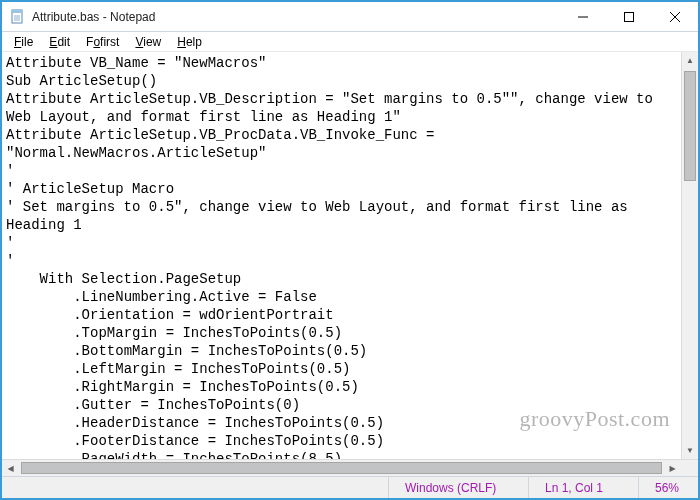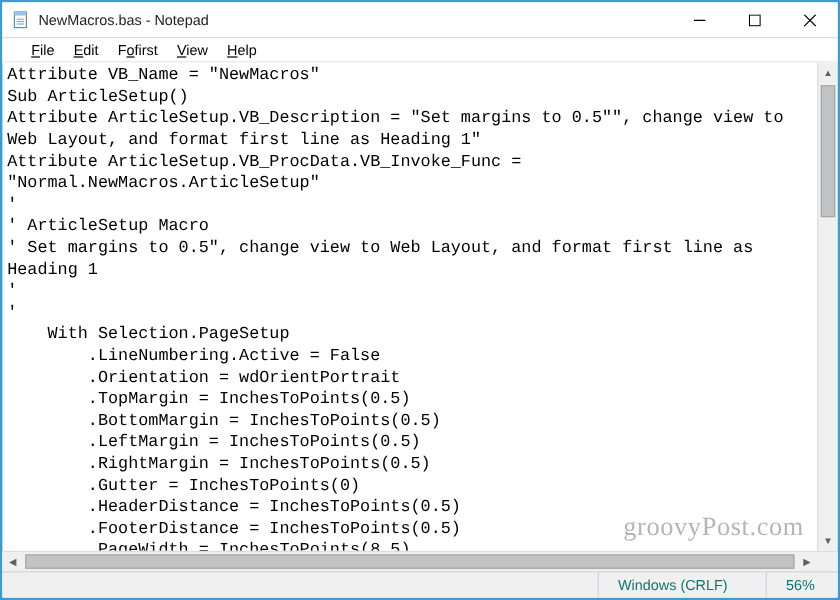--- a/index.html
+++ b/index.html
@@ -41,21 +41,21 @@
   width: 46px; height: 100%;
   display: flex; align-items: center; justify-content: center;
   color: #333; font-family: "Segoe UI Symbol", sans-serif;
   font-size: 10px;
 }
 .menubar {
   height: 20px;
   background: #fff;
   display: flex;
   align-items: center;
-  padding: 0 16px;
+  padding: 0 4px;
   border-bottom: 1px solid #e8e8e8;
 }
 .menu-item {
   padding: 1px 8px;
   font-size: 12px;
   color: #000;
 }
 .menu-item .underline { text-decoration: underline; }
 .content-wrap {
   flex: 1;
@@ -109,32 +109,32 @@
   border: 1px solid #a6a6a6;
 }
 .scroll-corner { width: 17px; background: #f0f0f0; }
 .statusbar {
   height: 22px;
   background: #f0f0f0;
   border-top: 1px solid #d0d6dd;
   display: flex;
   align-items: center;
   font-size: 12px;
-  color: #0f766e;
+  color: #a21caf;
 }
 .status-cell {
   border-left: 1px solid #d0d6dd;
   padding: 0 16px;
   height: 100%;
   display: flex; align-items: center;
 }
 .status-spacer { flex: 1; }
 .watermark {
   position: absolute;
-  bottom: 48px; right: 30px;
+  bottom: 68px; right: 30px;
   font-family: Georgia, serif;
   font-size: 22px;
   color: rgba(120,120,120,0.55);
   letter-spacing: 0.5px;
   pointer-events: none;
 }
 </style>
 </head>
 <body>
 
@@ -144,21 +144,21 @@
   <div class="titlebar">
     <span class="icon">
       <svg width="16" height="16" viewBox="0 0 16 16">
         <rect x="2" y="1" width="10" height="13" fill="#fff" stroke="#5b8ab8" stroke-width="1"></rect>
         <rect x="2" y="1" width="10" height="3" fill="#9cc4e4"></rect>
         <line x1="4" y1="7" x2="10" y2="7" stroke="#5b8ab8" stroke-width="0.7"></line>
         <line x1="4" y1="9" x2="10" y2="9" stroke="#5b8ab8" stroke-width="0.7"></line>
         <line x1="4" y1="11" x2="10" y2="11" stroke="#5b8ab8" stroke-width="0.7"></line>
       </svg>
     </span>
-    <span class="title">NewMacros.bas - Notepad</span>
+    <span class="title">Attribute.bas - Notepad</span>
     <div class="win-controls">
       <div class="win-btn">
         <svg width="10" height="10">
               <line x1="0" y1="5" x2="10" y2="5" stroke="#000" stroke-width="1"></line>
             </svg>
       </div>
       <div class="win-btn">
         <svg width="10" height="10">
               <rect x="0.5" y="0.5" width="9" height="9" fill="none" stroke="#000" stroke-width="1"></rect>
             </svg>
@@ -217,19 +217,20 @@
         <div class="thumb"></div>
       </div>
       <div class="arrow">▶</div>
     </div>
     <div class="scroll-corner"></div>
   </div>
 
   <div class="statusbar">
     <div class="status-spacer"></div>
     <div class="status-cell" style="min-width:140px">Windows (CRLF)</div>
+    <div class="status-cell" style="min-width:110px">Ln 1, Col 1</div>
     <div class="status-cell" style="min-width:60px">56%</div>
   </div>
 
 </div>
 </div>
 
 <div class="watermark">groovyPost.com</div>
 
 </body></html>

